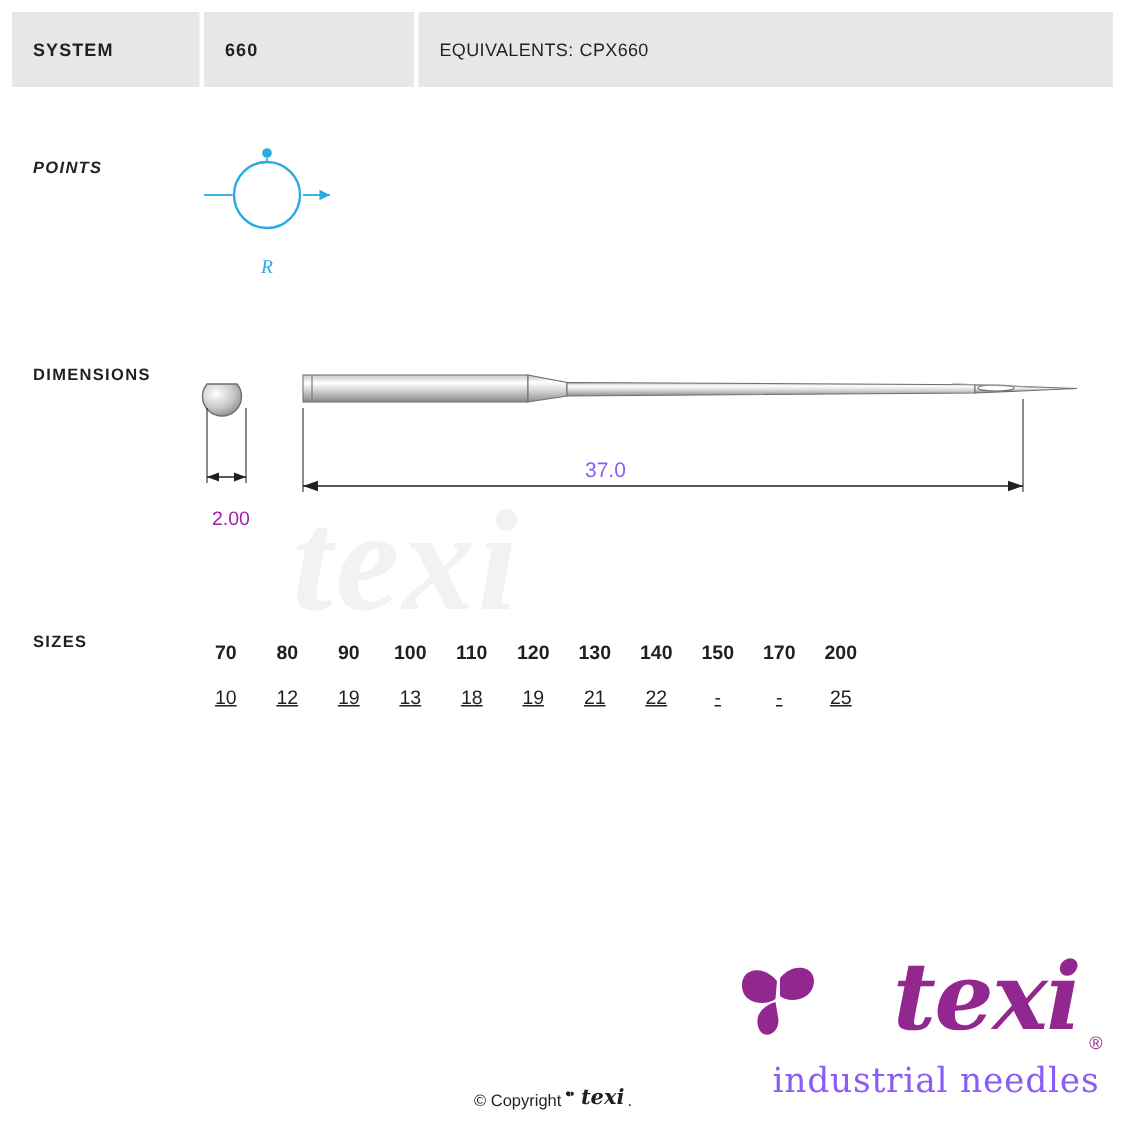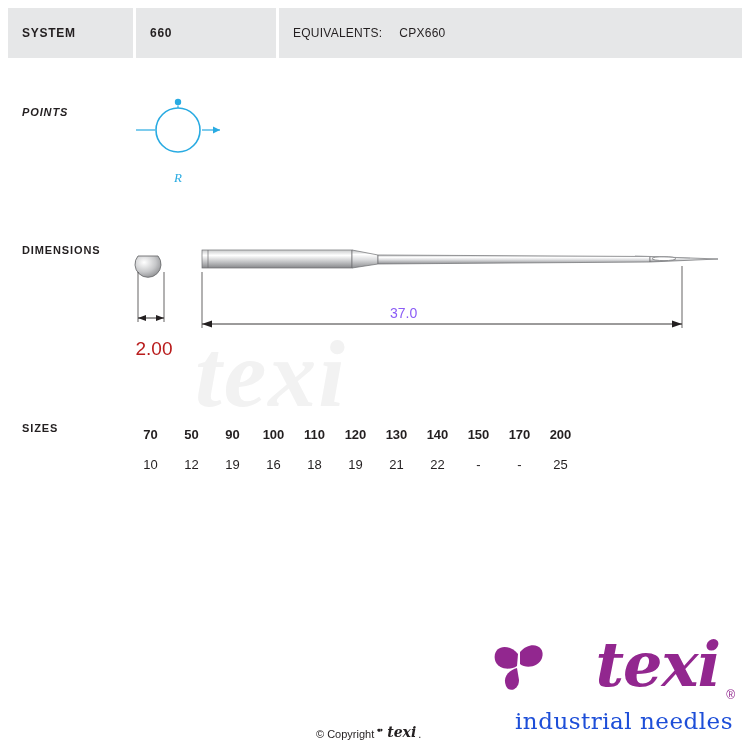--- a/index.html
+++ b/index.html
@@ -49,21 +49,21 @@
   .hcell.equivalents {
     flex: 1;
     font-weight: normal;
     letter-spacing: 0.02em;
   }
   .equivalents .eq-label {
     font-weight: normal;
   }
   .equivalents .eq-value {
     font-weight: normal;
-    margin-left: 17px;
+    margin-left: 4px;
   }
 
   
   .section-label {
     position: absolute;
     left: 22px;
     font-size: 11px;
     font-weight: bold;
     letter-spacing: 0.08em;
     color: #231f20;
@@ -99,22 +99,22 @@
     top: 236px;
     width: 600px;
     height: 110px;
   }
   .dim-shank-text {
     position: absolute;
     left: 124px;
     top: 338px;
     width: 60px;
     text-align: center;
-    font-size: 19px;
-    color: #b91c1c;
+    font-size: 13px;
+    color: #a21caf;
   }
   .dim-length-text {
     position: absolute;
     left: 390px;
     top: 305px;
     font-size: 14px;
     color: #8b5cf6;
   }
 
   
@@ -151,20 +151,21 @@
   }
   .sizes-table tr.row-nm td {
     font-weight: bold;
     height: 22px;
     vertical-align: bottom;
   }
   .sizes-table tr.row-sz td {
     font-weight: normal;
     height: 30px;
     vertical-align: bottom;
+    text-decoration: underline;
   }
 
   
   .brand {
     position: absolute;
     right: 12px;
     bottom: 8px;
     width: 260px;
     height: 110px;
   }
@@ -186,21 +187,21 @@
     top: 56px;
     font-size: 12px;
     color: #92278f;
   }
   .brand-tag {
     position: absolute;
     right: 5px;
     bottom: 8px;
     font-family: "DejaVu Serif", serif;
     font-size: 23px;
-    color: #1d4ed8;
+    color: #8b5cf6;
     letter-spacing: 0.5px;
   }
   .brand-mark {
     position: absolute;
     left: 10px;
     top: 8px;
   }
 
   
   .copyright {
@@ -308,36 +309,36 @@
   </svg>
 </div>
 <div class="dim-shank-text">2.00</div>
 <div class="dim-length-text">37.0</div>
 
 <div class="sizes-table">
   <table>
     <tbody>
         <tr class="row-nm">
       <td>70</td>
-      <td>50</td>
+      <td>80</td>
       <td>90</td>
       <td>100</td>
       <td>110</td>
       <td>120</td>
       <td>130</td>
       <td>140</td>
       <td>150</td>
       <td>170</td>
       <td>200</td>
     </tr>
     <tr class="row-sz">
       <td>10</td>
       <td>12</td>
       <td>19</td>
-      <td>16</td>
+      <td>13</td>
       <td>18</td>
       <td>19</td>
       <td>21</td>
       <td>22</td>
       <td>-</td>
       <td>-</td>
       <td>25</td>
     </tr>
   </tbody>
     </table>

